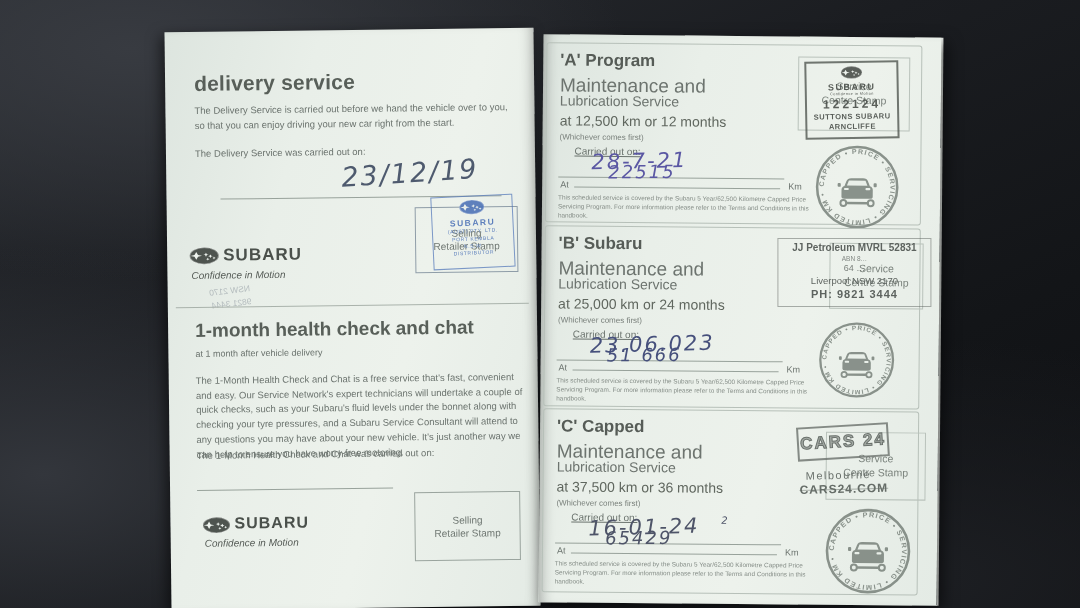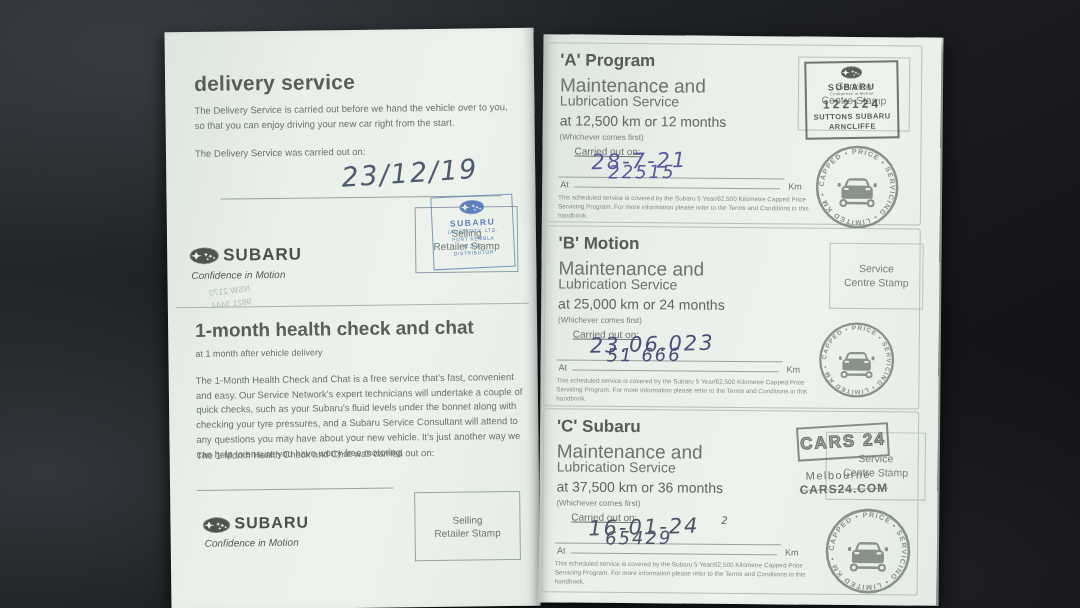--- a/index.html
+++ b/index.html
@@ -228,39 +228,46 @@
         <rect x="-20" y="-6" width="3.2" height="4" rx="1" fill="currentColor"></rect>
         <rect x="16.8" y="-6" width="3.2" height="4" rx="1" fill="currentColor"></rect>
         <circle cx="-14" cy="14.5" r="3" fill="none" stroke="currentColor" stroke-width="2"></circle>
         <circle cx="14" cy="14.5" r="3" fill="none" stroke="currentColor" stroke-width="2"></circle>
         <rect x="-12" y="13.2" width="24" height="2.6" rx="1.3" fill="currentColor"></rect>
       </g>
     </svg>
   </section>
 
   <section class="svc-box box-b">
-    <h2 class="svc-title">'B' Motion</h2>
+    <h2 class="svc-title">'B' Subaru</h2>
     <div class="svc-l1">Maintenance and</div>
     <div class="svc-l2">Lubrication Service</div>
     <div class="svc-interval">at 25,000 km or 24 months</div>
     <div class="svc-which">(Whichever comes first)</div>
     <div class="svc-carried">Carried out on:</div>
     <div class="hw svc-date ink-b">23.06.023</div>
     <div class="rule svc-date-rule"></div>
     <span class="svc-at">At</span>
     <div class="hw svc-odo ink-b">51 666</div>
     <div class="rule svc-odo-rule"></div>
     <span class="svc-km">Km</span>
     <p class="svc-fine">This scheduled service is covered by the Subaru 5 Year/62,500 Kilometre Capped Price Servicing Program. For more information please refer to the Terms and Conditions in this handbook.</p>
 
     <div class="printed-box pb-b">
       <span>Service</span>
       <span>Centre Stamp</span>
     </div>
 
+    <div class="jj-stamp">
+      <div class="jj-l1">JJ Petroleum MVRL 52831</div>
+      <div class="jj-l2">ABN 8…</div>
+      <div class="jj-l3">64 …</div>
+      <div class="jj-l4">Liverpool NSW 2170</div>
+      <div class="jj-l5">PH: 9821 3444</div>
+    </div>
 
     <svg class="capped-stamp cs-b" viewBox="0 0 88 88">
       <circle cx="44" cy="44" r="41" fill="none" stroke="currentColor" stroke-width="2.6"></circle>
       <defs>
           <path id="ringB" d="M 10,44 A 34,34 0 1 1 78,44 A 34,34 0 1 1 10,44"></path>
         </defs>
       <text class="ring-text" textLength="208" lengthAdjust="spacingAndGlyphs"><textPath href="#ringB">CAPPED • PRICE • SERVICING • LIMITED KM •</textPath></text>
       <g transform="translate(44,46)">
         <path d="M-16,8 L-16,1 Q-16,-2 -13,-3 L-11,-8 Q-10,-11 -6,-11 L6,-11 Q10,-11 11,-8 L13,-3 Q16,-2 16,1 L16,8 Q16,10 13,10 L-13,10 Q-16,10 -16,8 Z" fill="currentColor"></path>
         <path d="M-8.5,-8.5 L8.5,-8.5 L10.5,-3.5 L-10.5,-3.5 Z" fill="#e9efe9"></path>
@@ -269,21 +276,21 @@
         <rect x="-20" y="-6" width="3.2" height="4" rx="1" fill="currentColor"></rect>
         <rect x="16.8" y="-6" width="3.2" height="4" rx="1" fill="currentColor"></rect>
         <circle cx="-14" cy="14.5" r="3" fill="none" stroke="currentColor" stroke-width="2"></circle>
         <circle cx="14" cy="14.5" r="3" fill="none" stroke="currentColor" stroke-width="2"></circle>
         <rect x="-12" y="13.2" width="24" height="2.6" rx="1.3" fill="currentColor"></rect>
       </g>
     </svg>
   </section>
 
   <section class="svc-box box-c">
-    <h2 class="svc-title">'C' Subaru</h2>
+    <h2 class="svc-title">'C' Capped</h2>
     <div class="svc-l1">Maintenance and</div>
     <div class="svc-l2">Lubrication Service</div>
     <div class="svc-interval">at 37,500 km or 36 months</div>
     <div class="svc-which">(Whichever comes first)</div>
     <div class="svc-carried">Carried out on:</div>
     <div class="hw svc-date ink-c">16-01-24</div>
     <span class="hw svc-date-note ink-c">2</span>
     <div class="rule svc-date-rule"></div>
     <span class="svc-at">At</span>
     <div class="hw svc-odo ink-c">65429</div>

